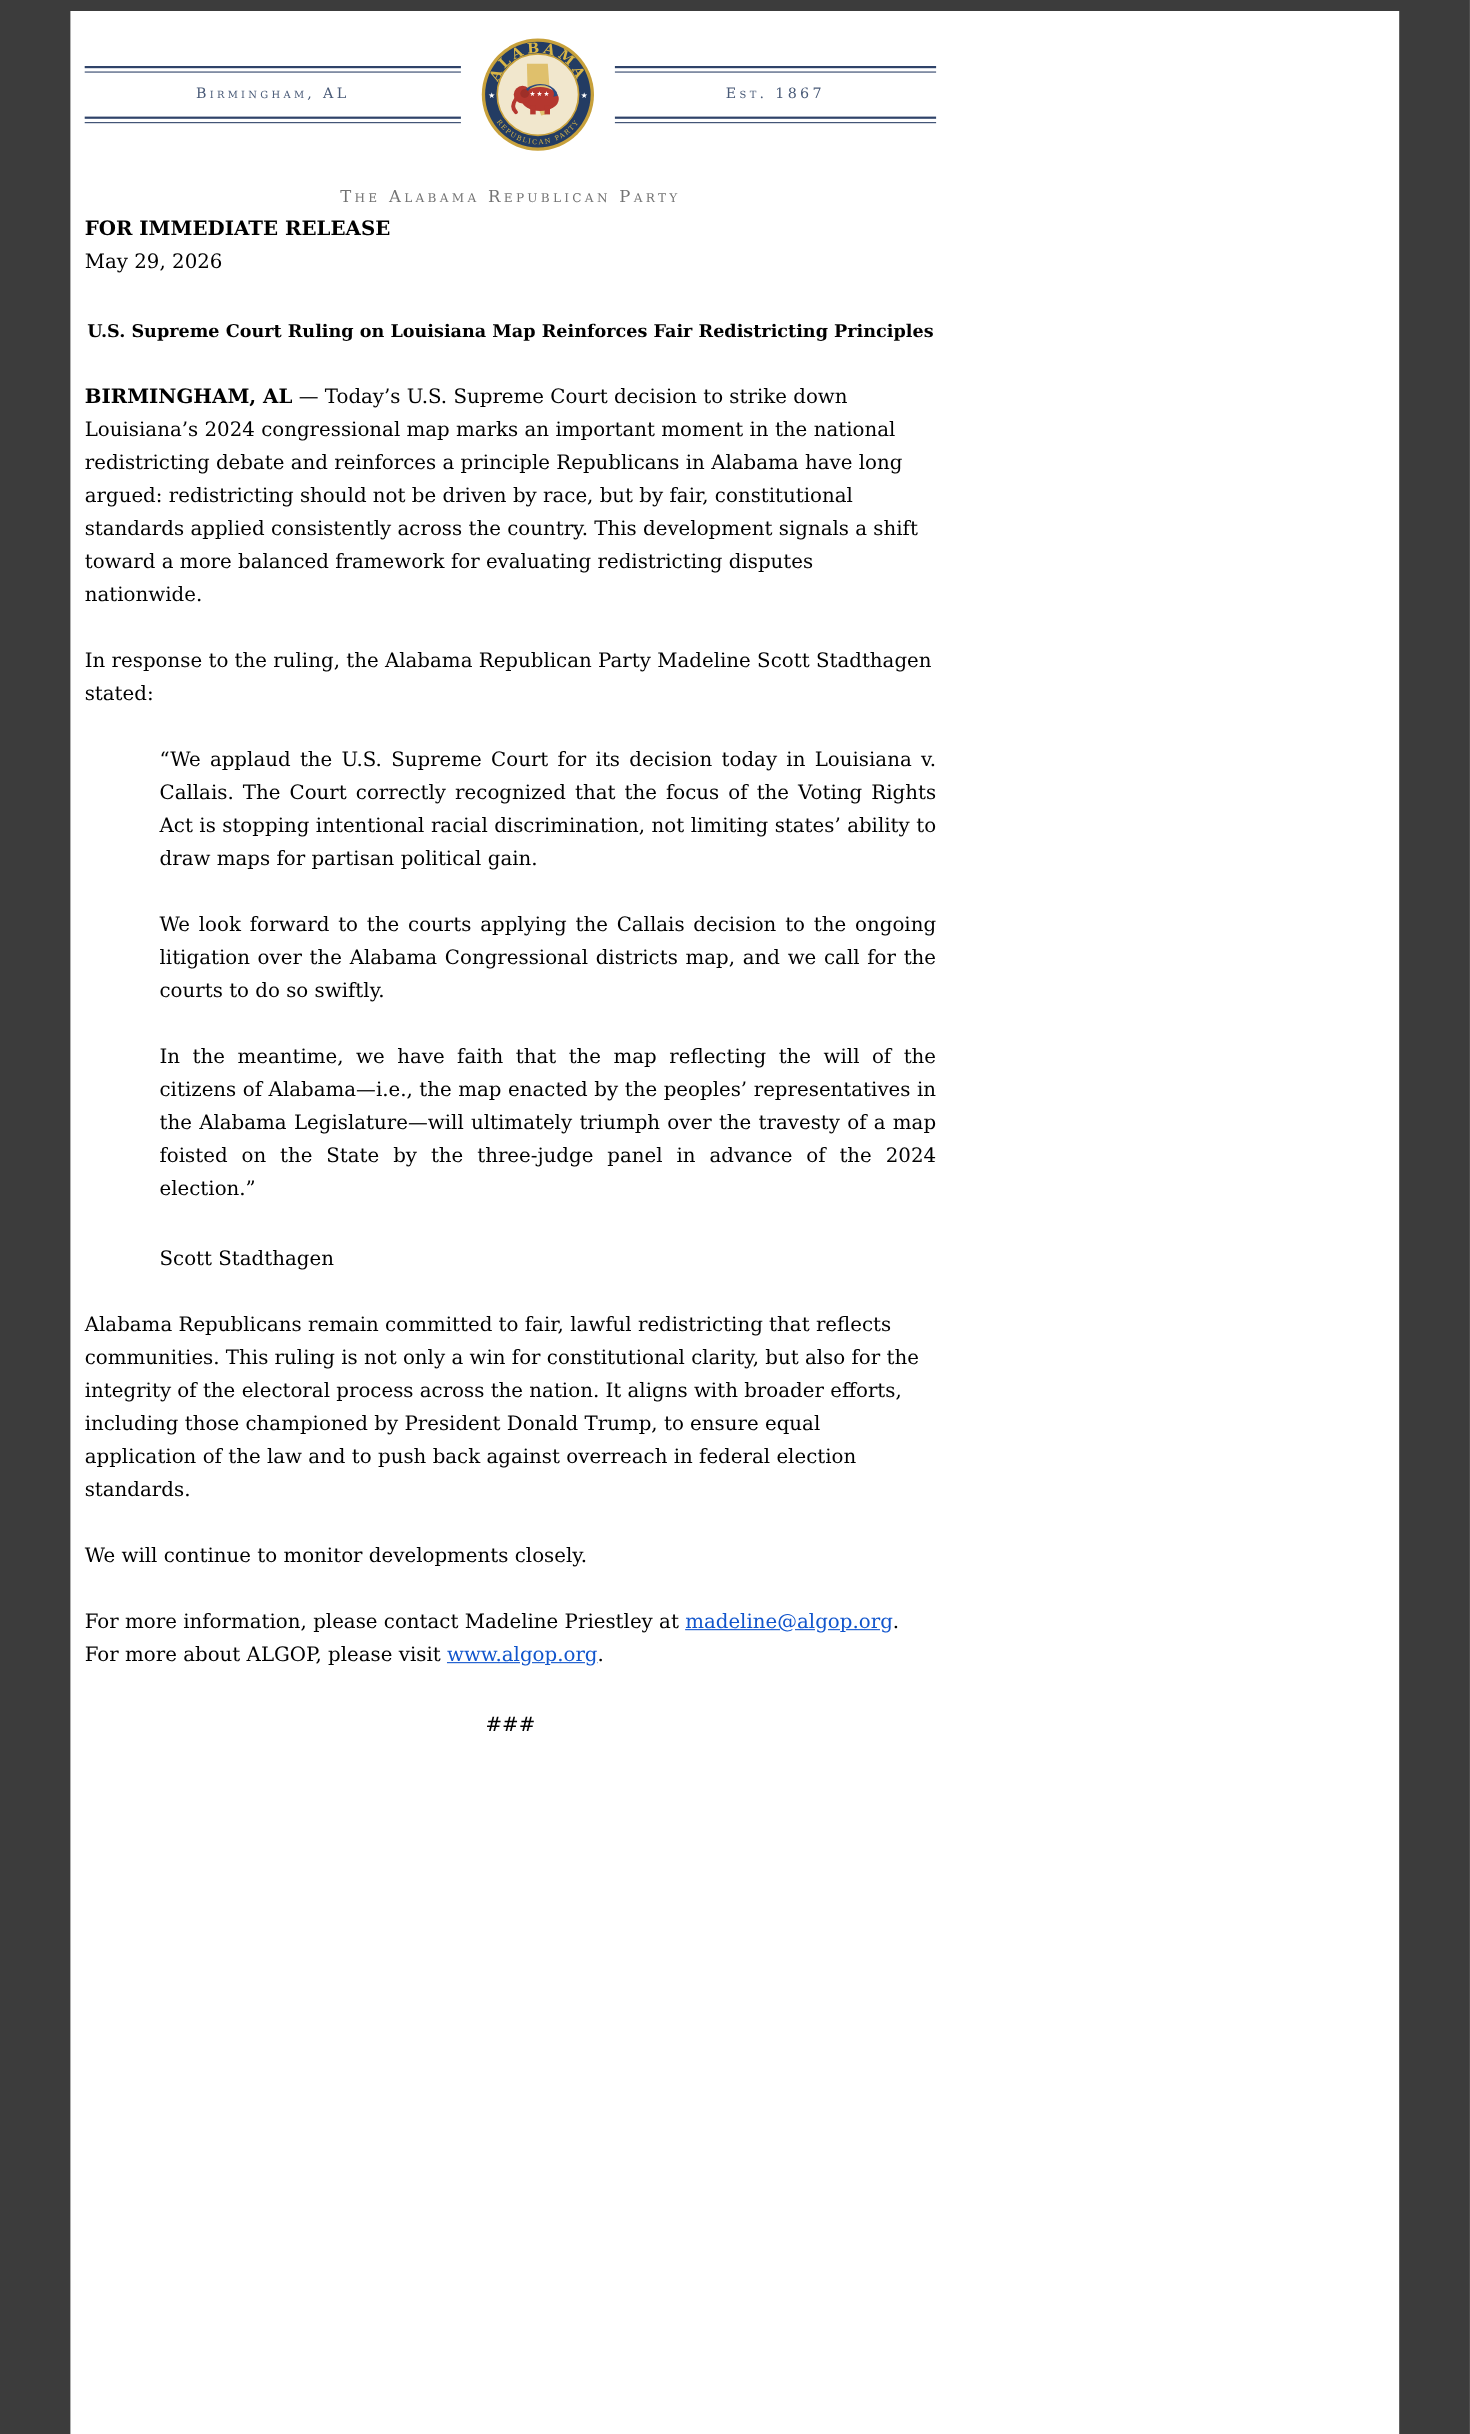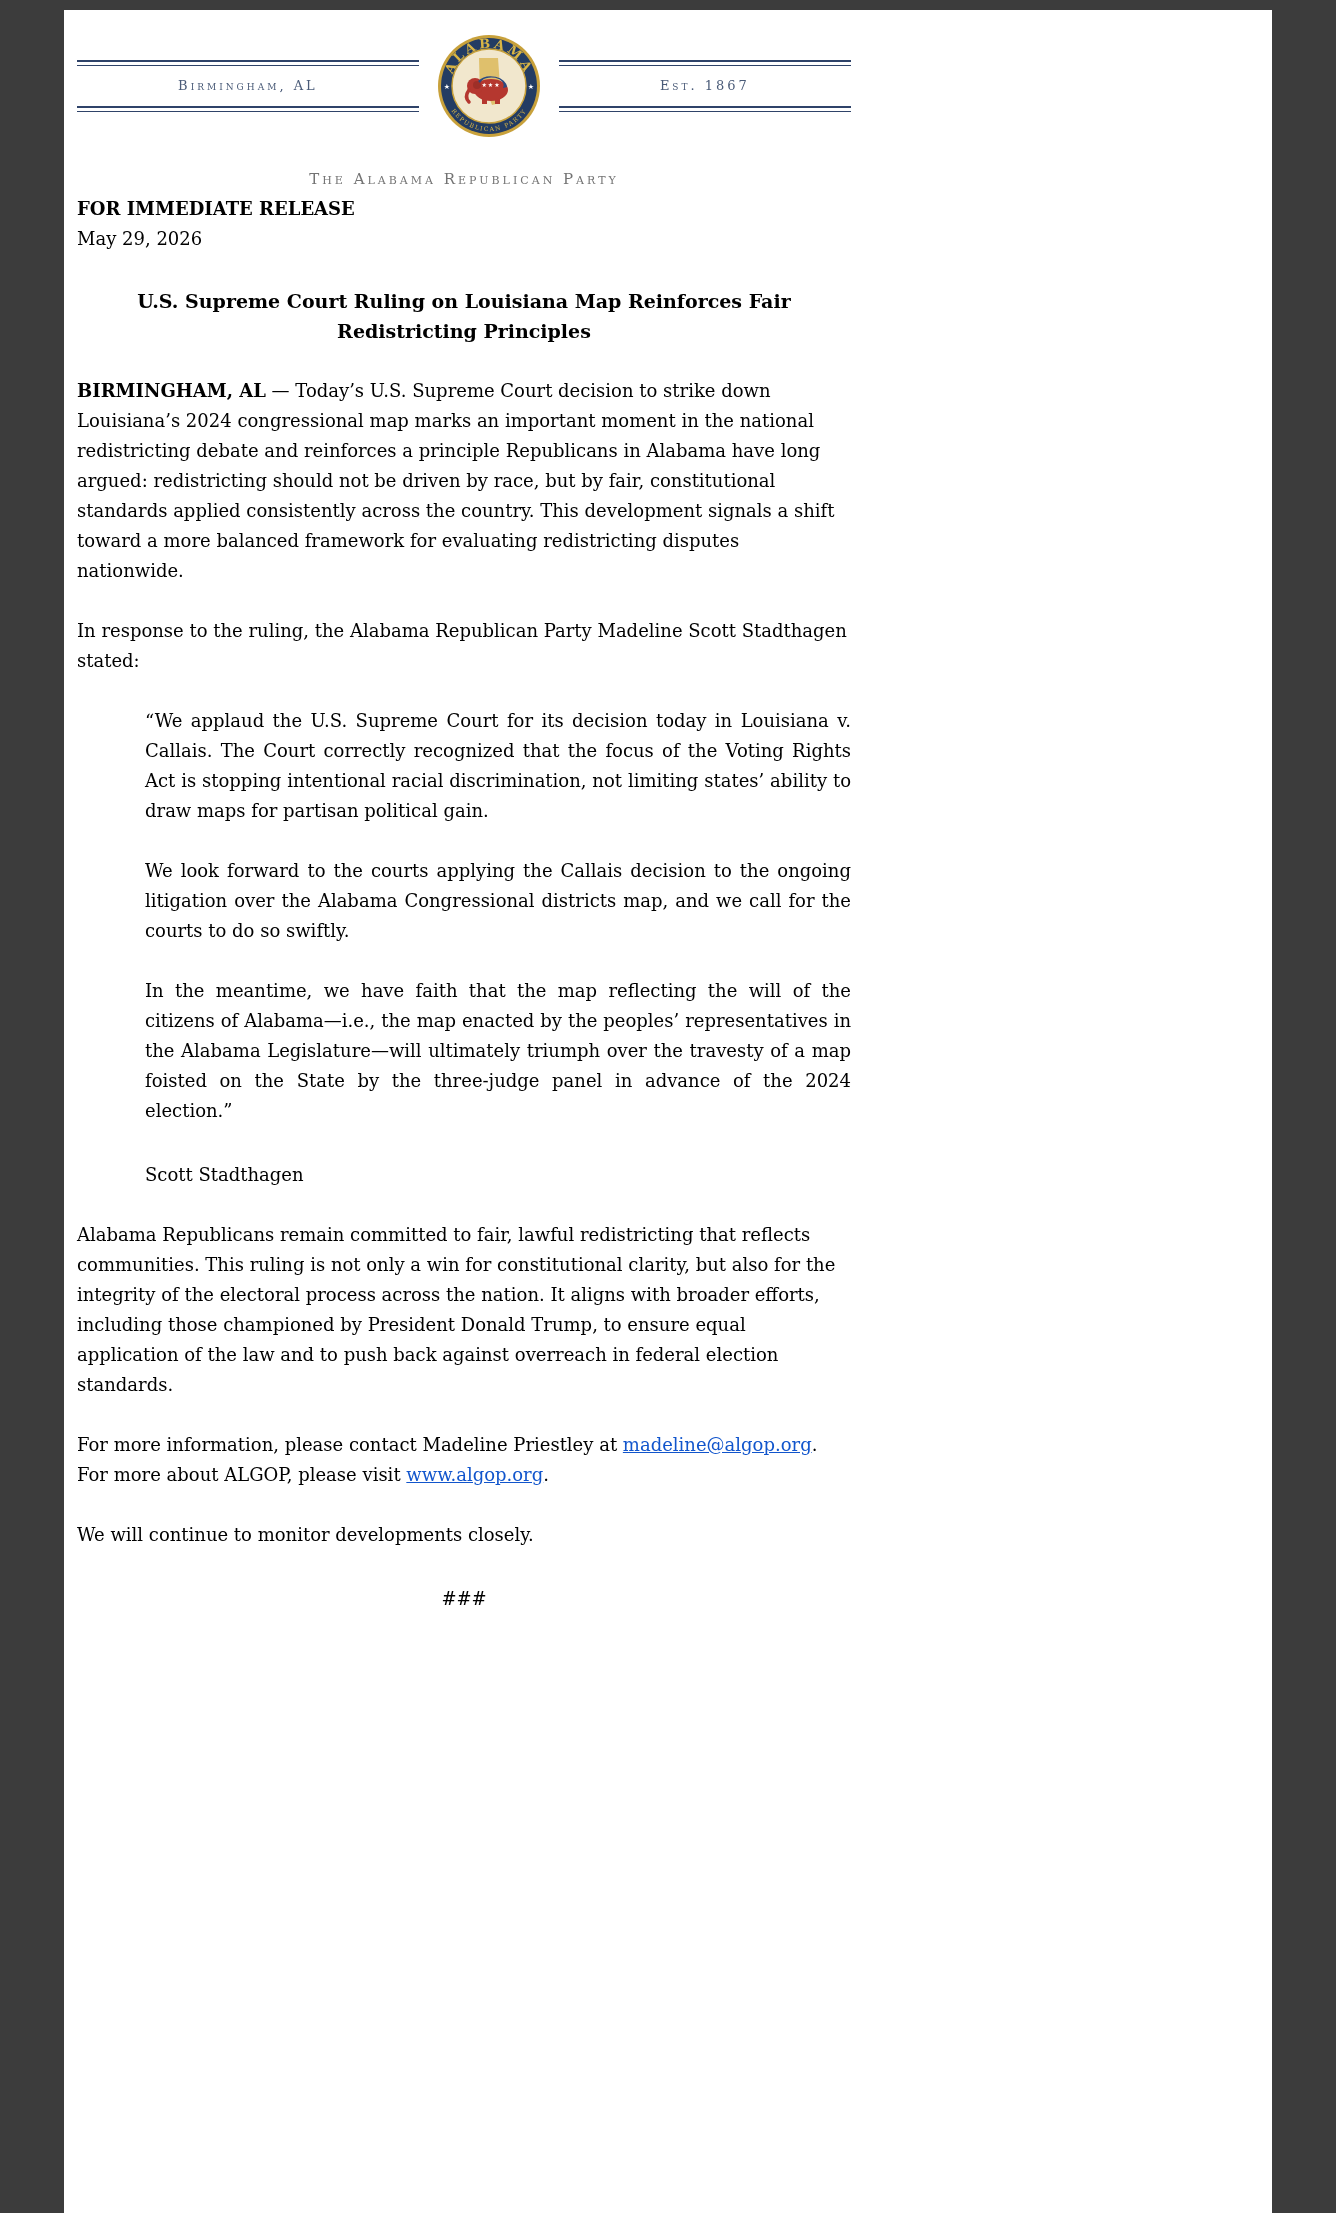--- a/index.html
+++ b/index.html
@@ -63,21 +63,21 @@
     color:#737373;
   }
 
   
   .release-tag { font-weight:bold; }
   .release-date { margin-top:0; }
   .press-title {
     margin-top:32px;
     font-weight:bold;
     text-align:center;
-    font-size:19px;
+    font-size:16px;
     line-height:30px;
   }
   .para { margin-top:30px; }
   .quote {
     margin-top:30px;
     margin-left:68px;
     text-align:justify;
   }
   .attribution { margin-top:34px; margin-left:68px; }
   a.doclink { color:#1155cc; text-decoration:underline; cursor:pointer; }
@@ -149,21 +149,21 @@
       <p class="para">In response to the ruling, the Alabama Republican Party Madeline Scott Stadthagen stated:</p>
 
       <p class="quote">“We applaud the U.S. Supreme Court for its decision today in Louisiana v. Callais. The Court correctly recognized that the focus of the Voting Rights Act is stopping intentional racial discrimination, not limiting states’ ability to draw maps for partisan political gain.</p>
       <p class="quote">We look forward to the courts applying the Callais decision to the ongoing litigation over the Alabama Congressional districts map, and we call for the courts to do so swiftly.</p>
       <p class="quote">In the meantime, we have faith that the map reflecting the will of the citizens of Alabama—i.e., the map enacted by the peoples’ representatives in the Alabama Legislature—will ultimately triumph over the travesty of a map foisted on the State by the three-judge panel in advance of the 2024 election.”</p>
 
       <p class="attribution">Scott Stadthagen</p>
 
       <p class="para">Alabama Republicans remain committed to fair, lawful redistricting that reflects communities. This ruling is not only a win for constitutional clarity, but also for the integrity of the electoral process across the nation. It aligns with broader efforts, including those championed by President Donald Trump, to ensure equal application of the law and to push back against overreach in federal election standards.</p>
 
+      <p class="para">We will continue to monitor developments closely.</p>
+
       <p class="para"><span>For more information, please contact Madeline Priestley at </span><a class="doclink" href="#">madeline@algop.org</a><span>. For more about ALGOP, please visit </span><a class="doclink" href="#">www.algop.org</a><span>.</span></p>
-
-      <p class="para">We will continue to monitor developments closely.</p>
 
       <p class="end-mark">###</p>
 
     </div>
   </div>
 </div>
 
 </body></html>

